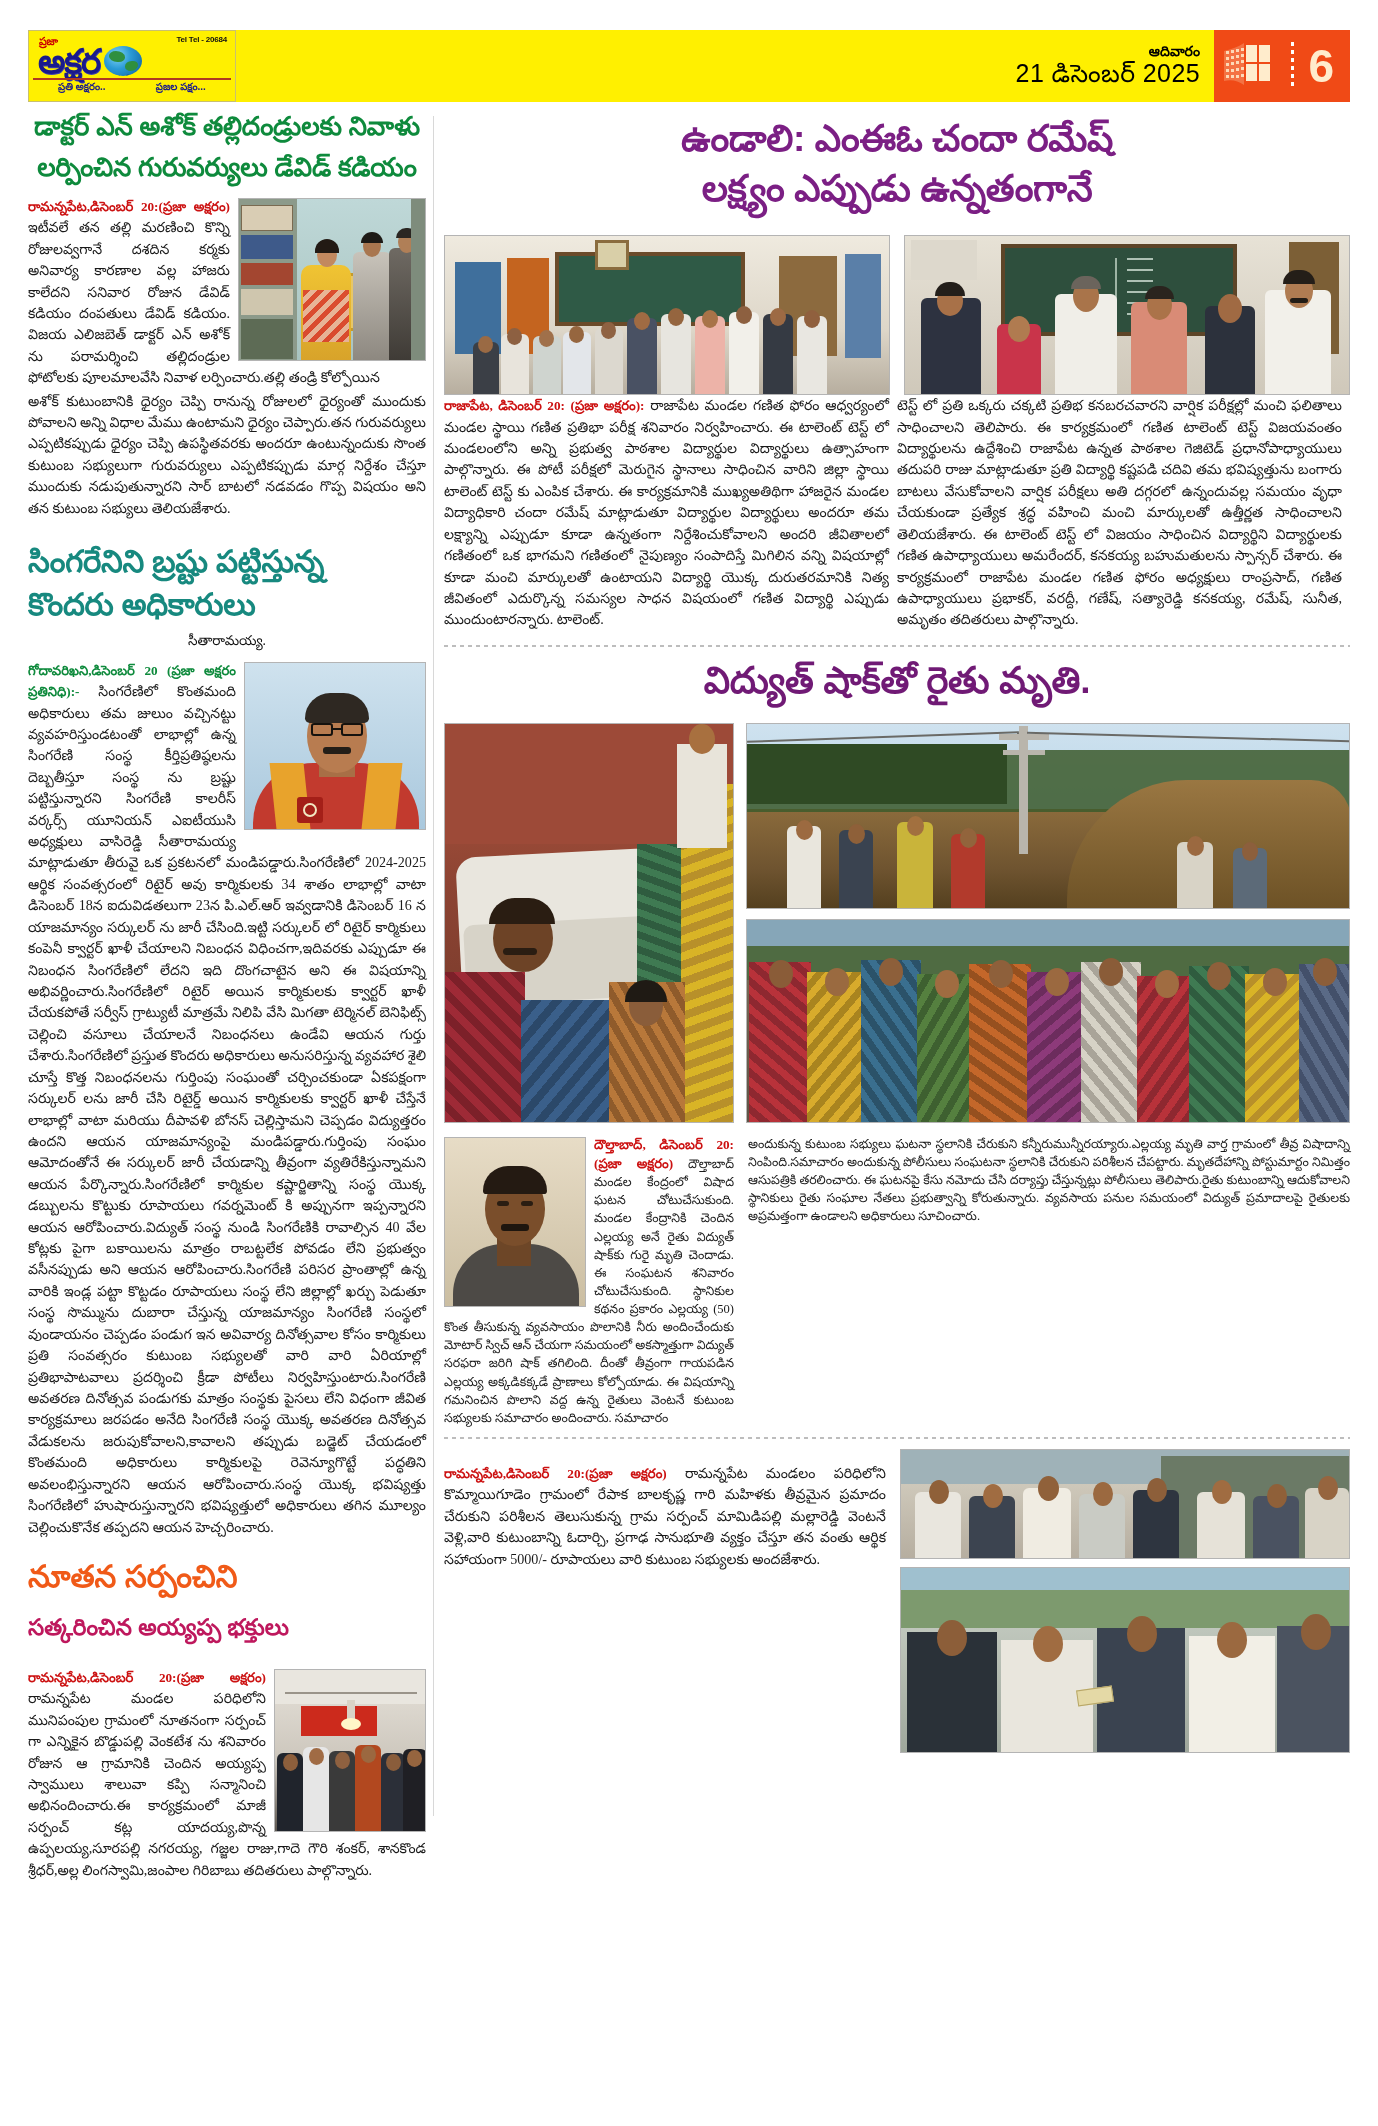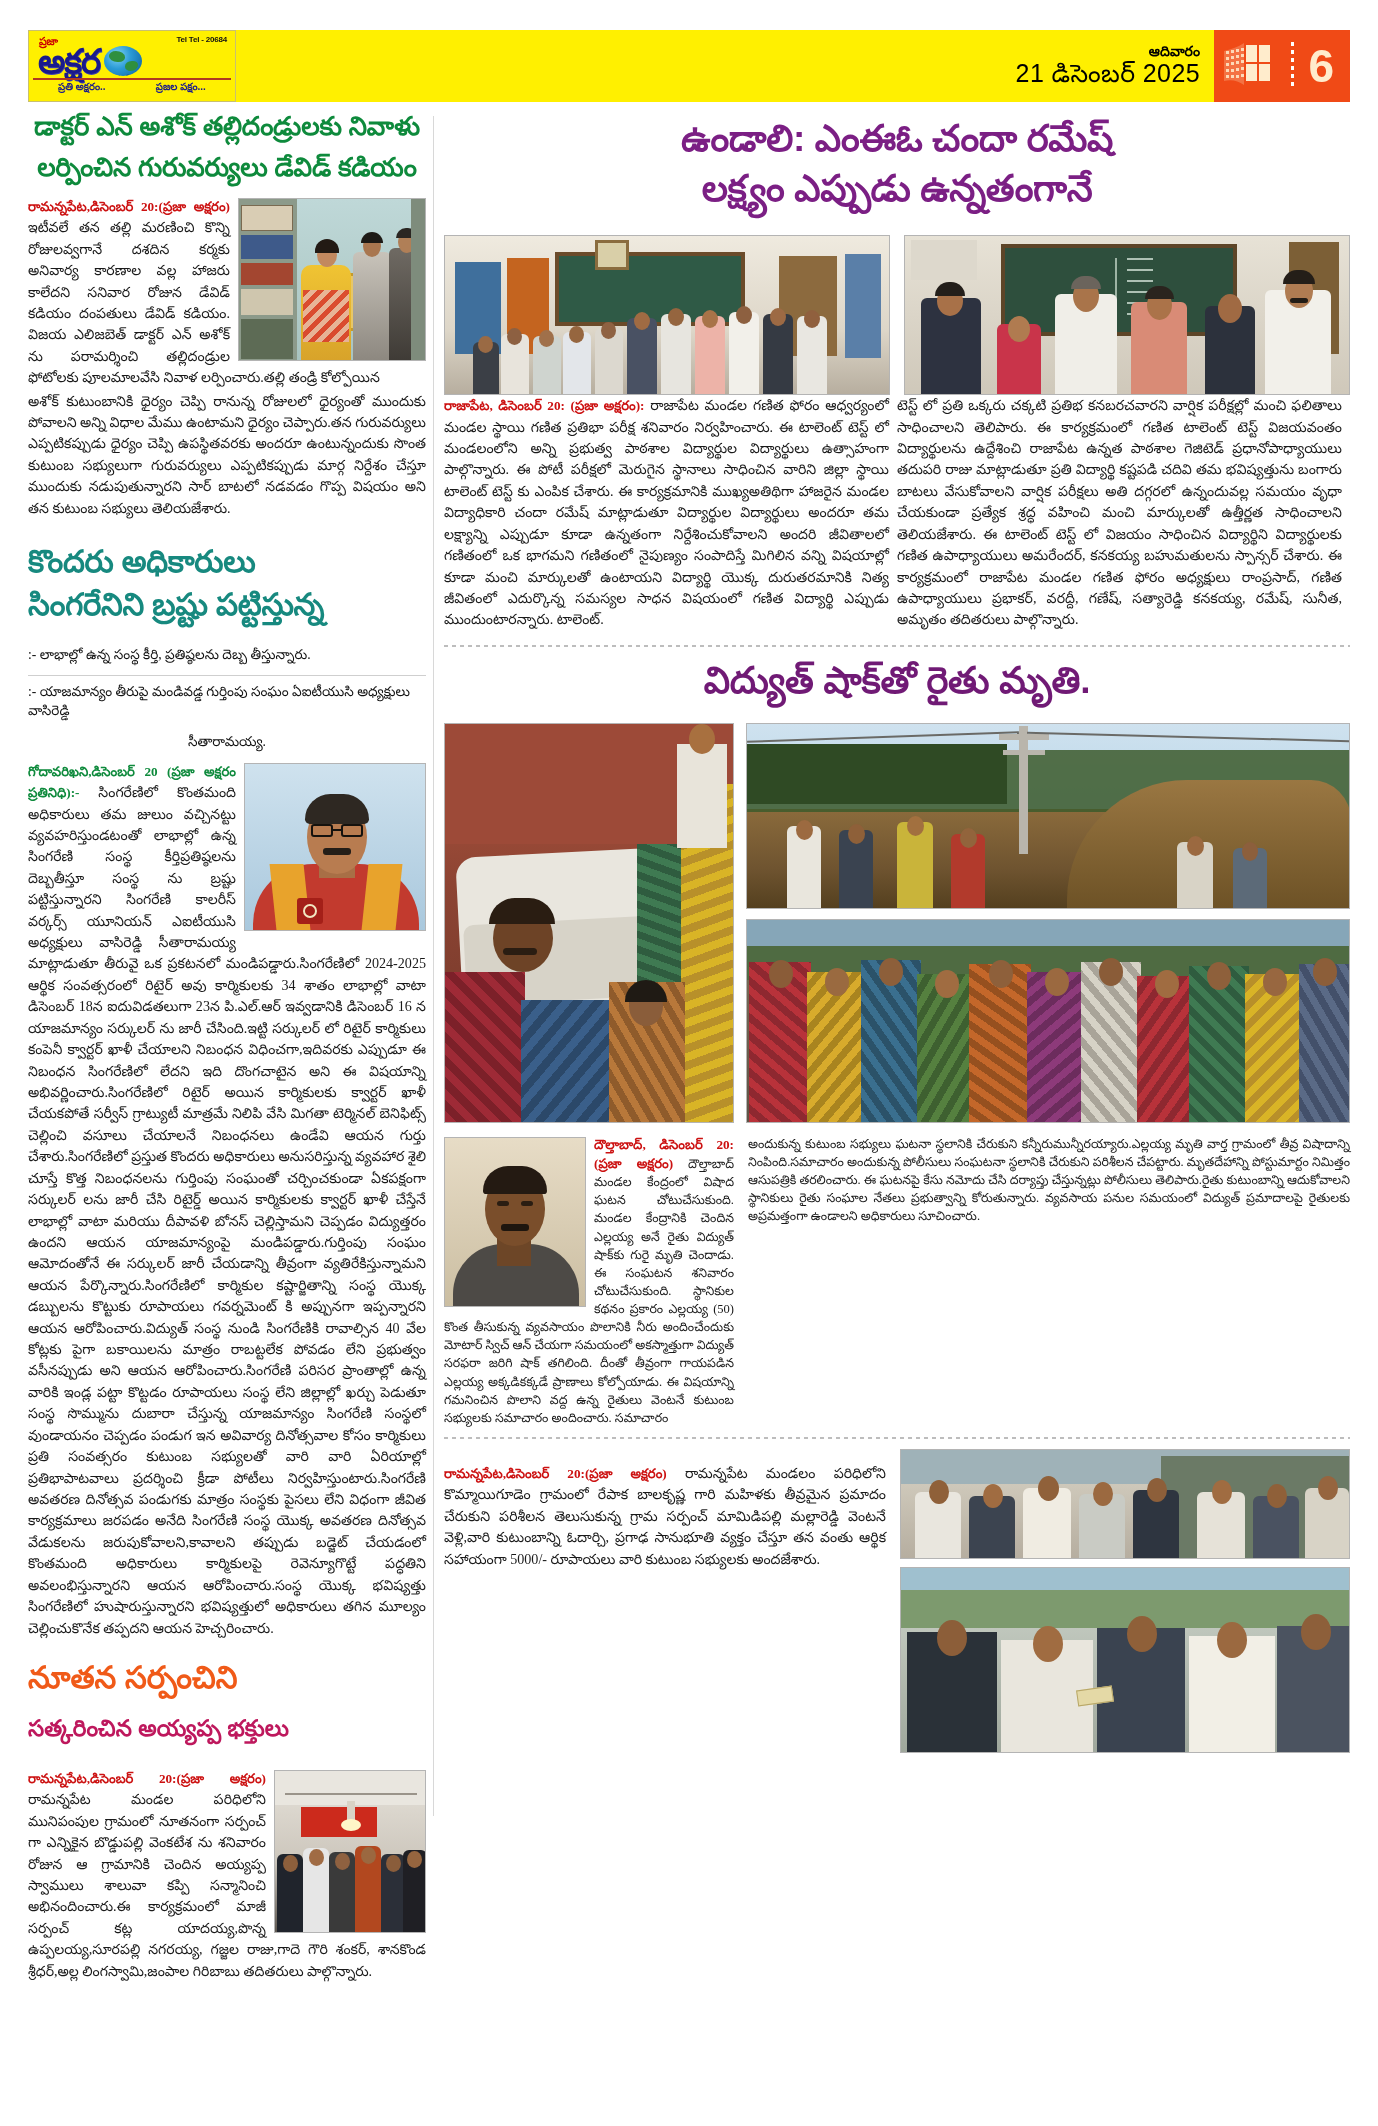--- a/index.html
+++ b/index.html
@@ -394,28 +394,23 @@
         <div class="body-text">
           <span class="dateline">రామన్నపేట,డిసెంబర్ 20:(ప్రజా అక్షరం)</span>
           <span>ఇటీవలే తన తల్లి మరణించి కొన్ని రోజులవ్వగానే దశదిన కర్మకు అనివార్య కారణాల వల్ల హాజరు కాలేదని సనివార రోజున డేవిడ్ కడియం దంపతులు డేవిడ్ కడియం. విజయ ఎలిజబెత్ డాక్టర్ ఎన్ అశోక్ ను పరామర్శించి తల్లిదండ్రుల ఫోటోలకు పూలమాలవేసి నివాళ లర్పించారు.తల్లి తండ్రి కోల్పోయిన</span>
         </div>
         <div class="clear"></div>
         <div class="body-text" style="margin-top:2px">అశోక్ కుటుంబానికి ధైర్యం చెప్పి రానున్న రోజులలో ధైర్యంతో ముందుకు పోవాలని అన్ని విధాల మేము ఉంటామని ధైర్యం చెప్పారు.తన గురువర్యులు ఎప్పటికప్పుడు ధైర్యం చెప్పి ఉపస్థితవరకు అందరూ ఉంటున్నందుకు సొంత కుటుంబ సభ్యులుగా గురువర్యులు ఎప్పటికప్పుడు మార్గ నిర్దేశం చేస్తూ ముందుకు నడుపుతున్నారని సార్ బాటలో నడవడం గొప్ప విషయం అని తన కుటుంబ సభ్యులు తెలియజేశారు.</div>
       </div>
     </div>
 
     <div style="margin-top:22px">
+      <h2 class="hl-teal">సింగరేనిని బ్రష్టు పట్టిస్తున్న</h2>
       <h2 class="hl-teal">కొందరు అధికారులు</h2>
-      <h2 class="hl-teal">సింగరేనిని బ్రష్టు పట్టిస్తున్న</h2>
-
-      <div style="margin-top:14px">
-        <div class="bullet-line">:- లాభాల్లో ఉన్న సంస్థ కీర్తి, ప్రతిష్ఠలను దెబ్బ తీస్తున్నారు.</div>
-        <div class="thin-rule"></div>
-        <div class="bullet-line">:- యాజమాన్యం తీరుపై మండివడ్డ గుర్తింపు సంఘం ఏఐటీయుసి అధ్యక్షులు వాసిరెడ్డి</div>
-      </div>
+
 
       <div style="text-align:center;margin-top:4px">
         <span class="bullet-line" style="padding:0">సీతారామయ్య.</span>
       </div>
 
       <div style="margin-top:8px">
 
         <div class="photo float-r" style="width:182px;height:168px">
           <div class="ph-inner">
             <div style="position:absolute;inset:0;background:linear-gradient(180deg,#cfe2ee 0%,#a9c8dd 100%)"></div>

